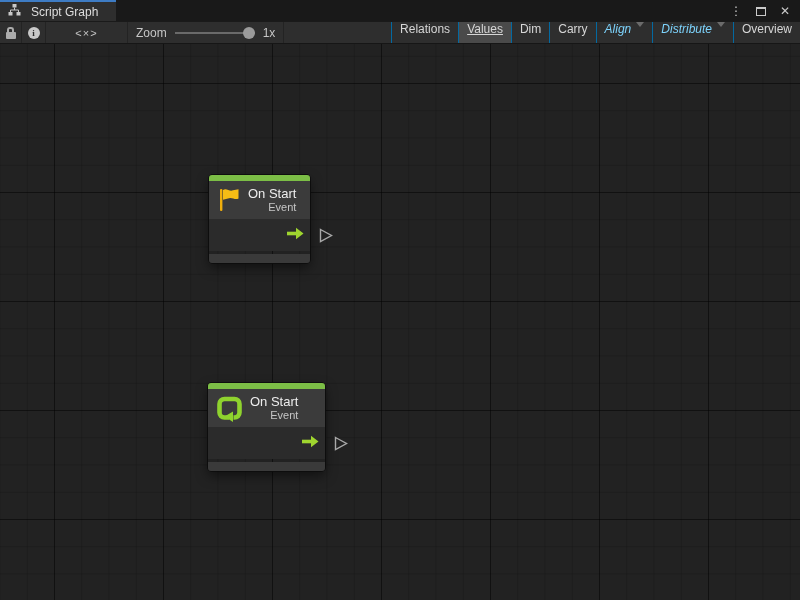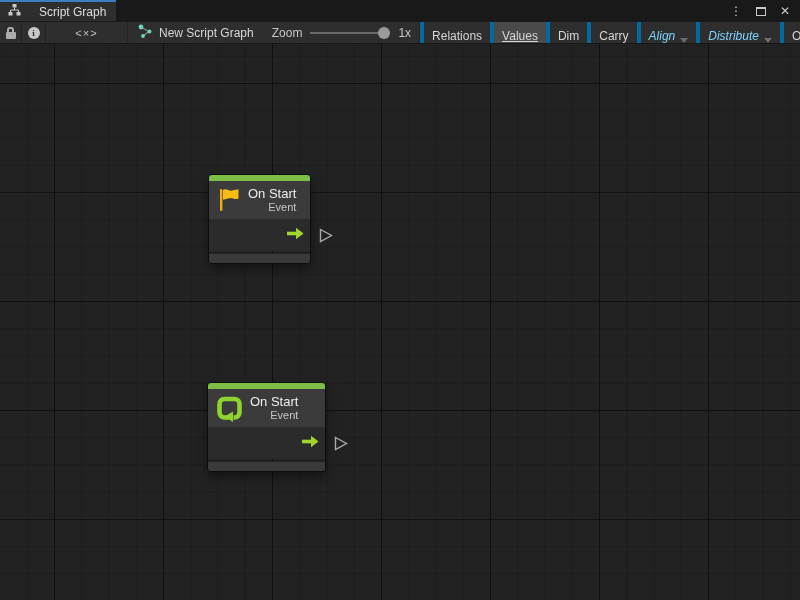--- a/index.html
+++ b/index.html
@@ -2,21 +2,21 @@
 <html><head>
 <meta charset="utf-8">
 <style>
   * { margin:0; padding:0; box-sizing:border-box; }
   html,body { width:800px; height:600px; overflow:hidden; background:#191919;
               font-family:"Liberation Sans", sans-serif; }
   .app { width:800px; height:600px; display:flex; flex-direction:column; }
 
   
   .tabbar { height:21px; background:#191919; display:flex; align-items:stretch; }
-  .tab { display:flex; align-items:center; gap:18px; width:116px; padding:0 8px;
+  .tab { display:flex; align-items:center; gap:10px; width:116px; padding:0 8px;
          background:#2E2E2E; border-top:2px solid #3E7CC4; color:#DEDEDE; font-size:12px; }
   .tabbar .spacer { flex:1; }
   .win-controls { display:flex; align-items:center; gap:14px; padding-right:10px; color:#C9C9C9; }
   .win-controls .glyph { font-size:12px; line-height:1; cursor:default; }
   .max-box { display:inline-block; width:10px; height:9px; border:1px solid #C9C9C9; border-top-width:2px; }
 
   
   .toolbar { height:23px; background:#2E2E2E; border-top:1px solid #1A1A1A; border-bottom:1px solid #161616;
              display:flex; align-items:stretch; color:#D6D6D6; font-size:12px; overflow:hidden; }
   .toolbar > * { flex-shrink:0; }
@@ -28,21 +28,21 @@
   .lock-shackle { width:7px; height:5px; border:2px solid #ACACAC; border-bottom:none; border-radius:3px 3px 0 0; }
   .lock-body { width:10px; height:7px; background:#ACACAC; border-radius:1px; }
   .info-circle { width:12px; height:12px; border-radius:50%; background:#C9C9C9; color:#2B2B2B;
                  font-size:9px; font-weight:bold; display:flex; align-items:center; justify-content:center; font-family:"Liberation Serif", serif;}
   .graph-title { display:flex; align-items:center; gap:6px; padding:0 10px 0 10px; color:#D6D6D6; }
   .zoom-group { display:flex; align-items:center; gap:8px; padding:0 8px; color:#C6C6C6; border-right:1px solid #232323;justify-content:center;}
   .slider { position:relative; width:80px; height:12px; cursor:pointer; }
   .slider .track { position:absolute; left:0; right:0; top:5px; height:2px; background:#6A6A6A; }
   .slider .handle { position:absolute; right:0; top:0; width:12px; height:12px; border-radius:50%; background:#9B9B9B; }
   .toolbar .spacer { flex:1 1 0; min-width:0; }
-  .tgbtn { display:flex; align-items:flex-end; gap:5px; padding:0 8px; border-left:4px solid #0369a1; white-space:nowrap; cursor:default; }
+  .tgbtn { display:flex; align-items:flex-start; gap:5px; padding:0 8px; border-left:1px solid #0369a1; white-space:nowrap; cursor:default; }
   .tgbtn.active { background:#4A4A4A;text-decoration:underline; }
   .tgbtn.disabled { color:#7dd3fc;font-style:italic; }
   .caret { width:0; height:0; border-left:4px solid transparent; border-right:4px solid transparent;
            border-top:5px solid #6B6B6B; display:inline-block; }
 
   
   .canvas { position:relative; width:800px; height:556px; background-color:#222222;
     background-image:
       linear-gradient(to right, rgba(0,0,0,0.42) 1px, transparent 1px),
       linear-gradient(to bottom, rgba(0,0,0,0.42) 1px, transparent 1px),
@@ -95,31 +95,20 @@
         <span class="lock-shackle"></span>
           <span class="lock-body"></span>
       </span>
     </div>
     <div class="tbtn info">
       <span class="info-circle">i</span>
     </div>
     <div class="tbtn code">
       <span>&lt;×&gt;</span>
     </div>
-    <div class="graph-title">
-      <span>
-        <svg width="15" height="14" viewBox="0 0 15 14">
-          <path d="M3.5 3.5 L11 7.5 M11 7.5 L5.5 11.5" stroke="#8F8F8F" stroke-width="1.2"></path>
-          <circle cx="3" cy="3" r="2.4" fill="#6ED6BE"></circle>
-          <circle cx="11.5" cy="7.5" r="1.9" fill="#6ED6BE"></circle>
-          <circle cx="5" cy="12" r="1.9" fill="#6ED6BE"></circle>
-        </svg>
-      </span>
-      <span>New Script Graph</span>
-    </div>
     <div class="zoom-group">
       <span>Zoom</span>
       <div class="slider">
         <div class="track"></div>
         <div class="handle"></div>
       </div>
       <span>1x</span>
     </div>
     <div class="spacer"></div>
     <div class="tgbtn">

